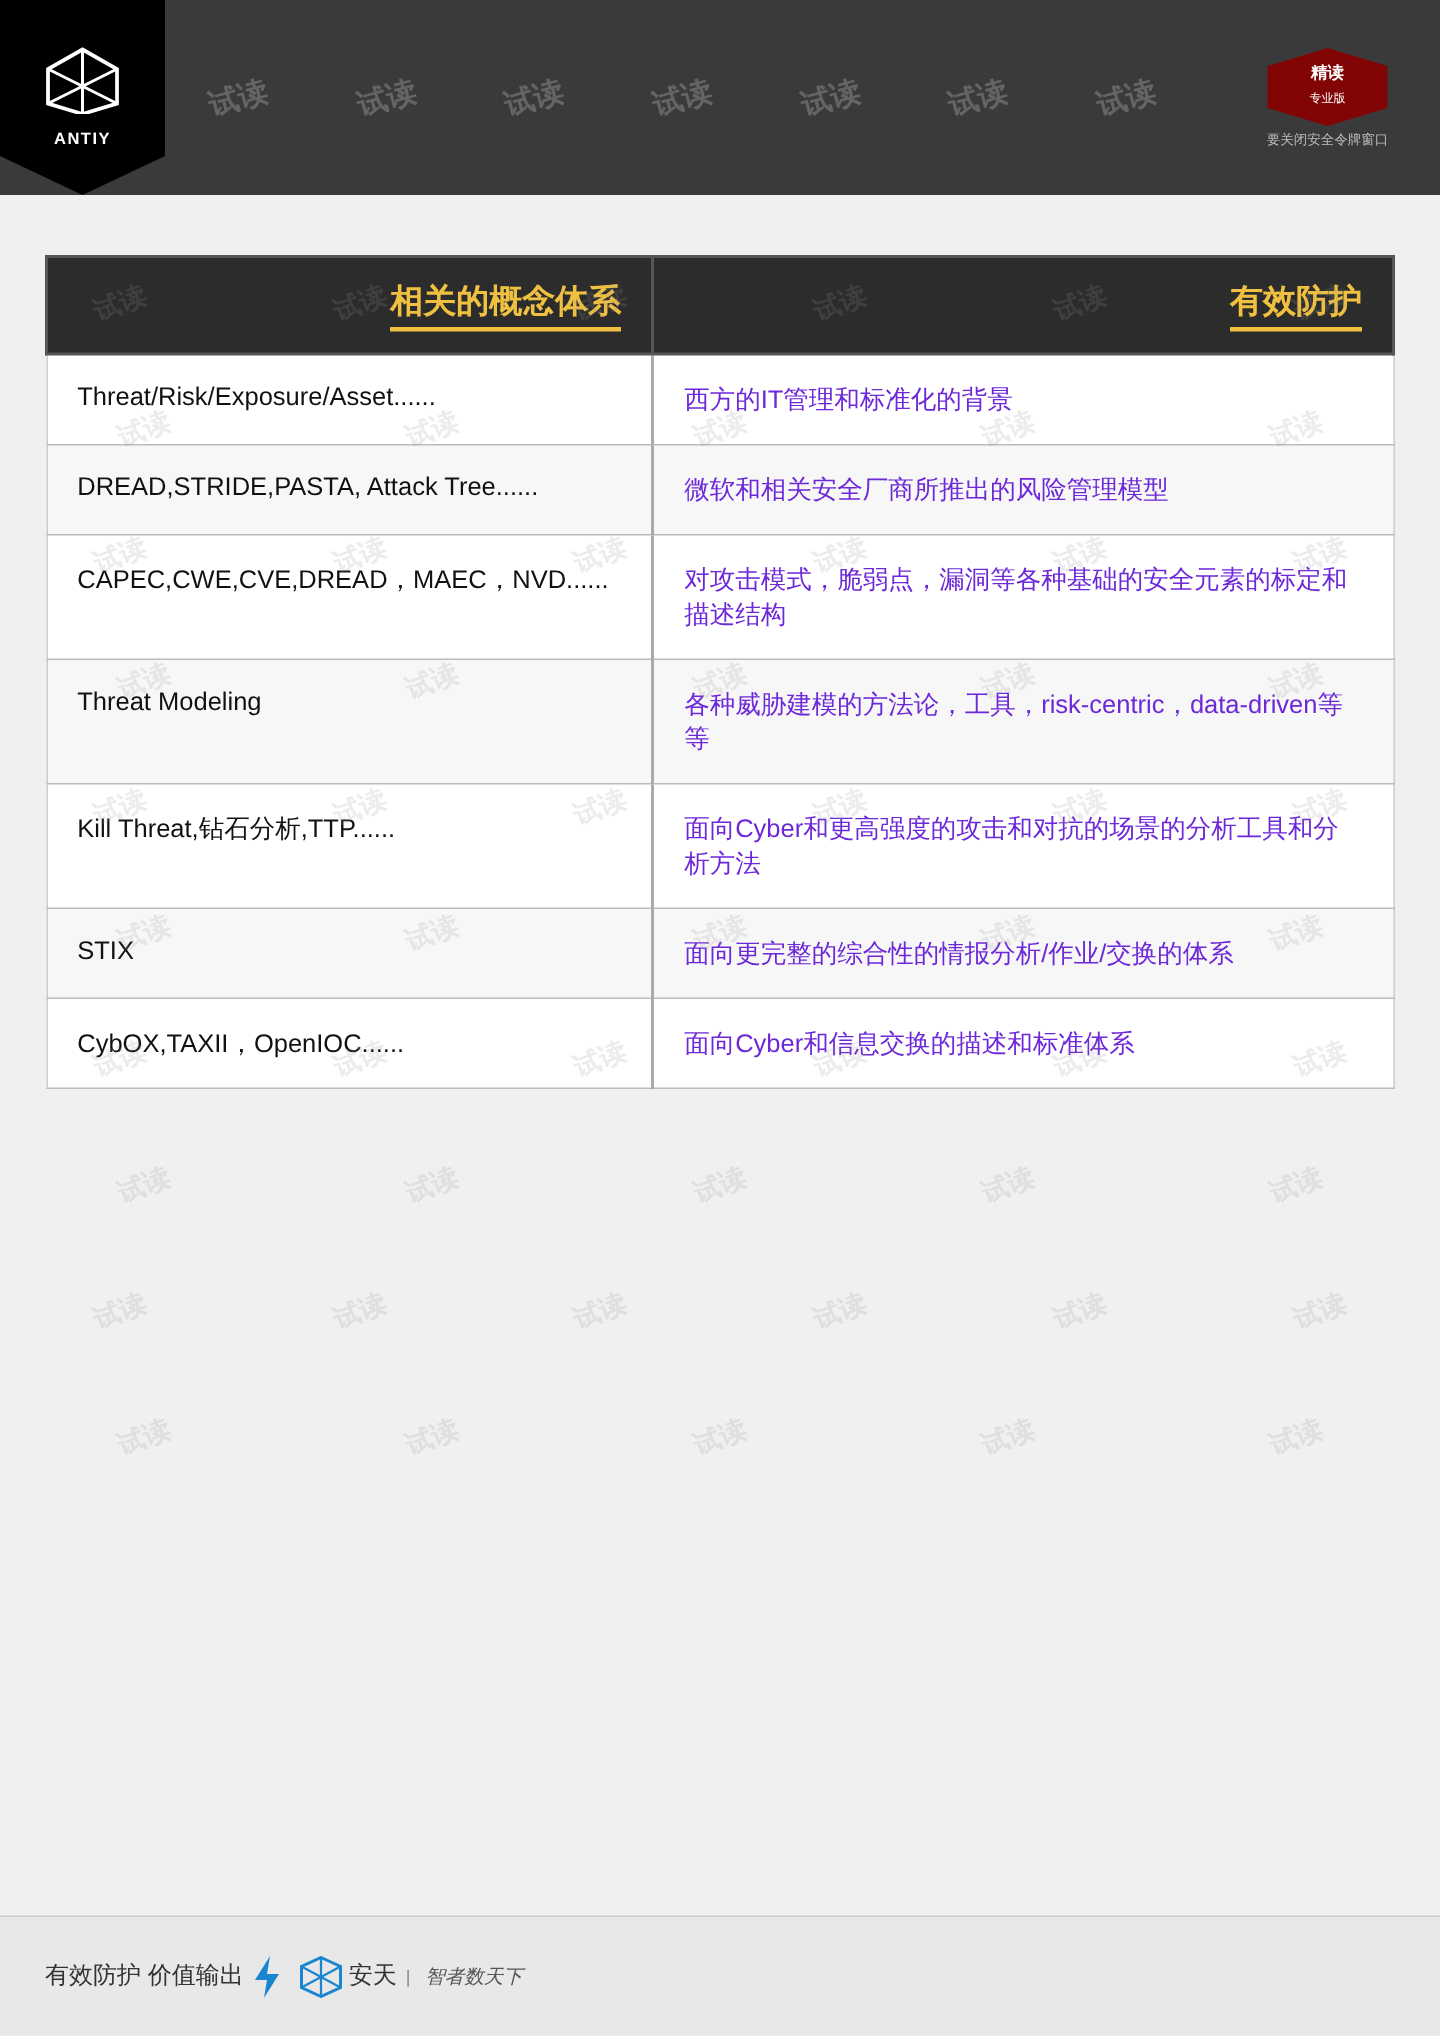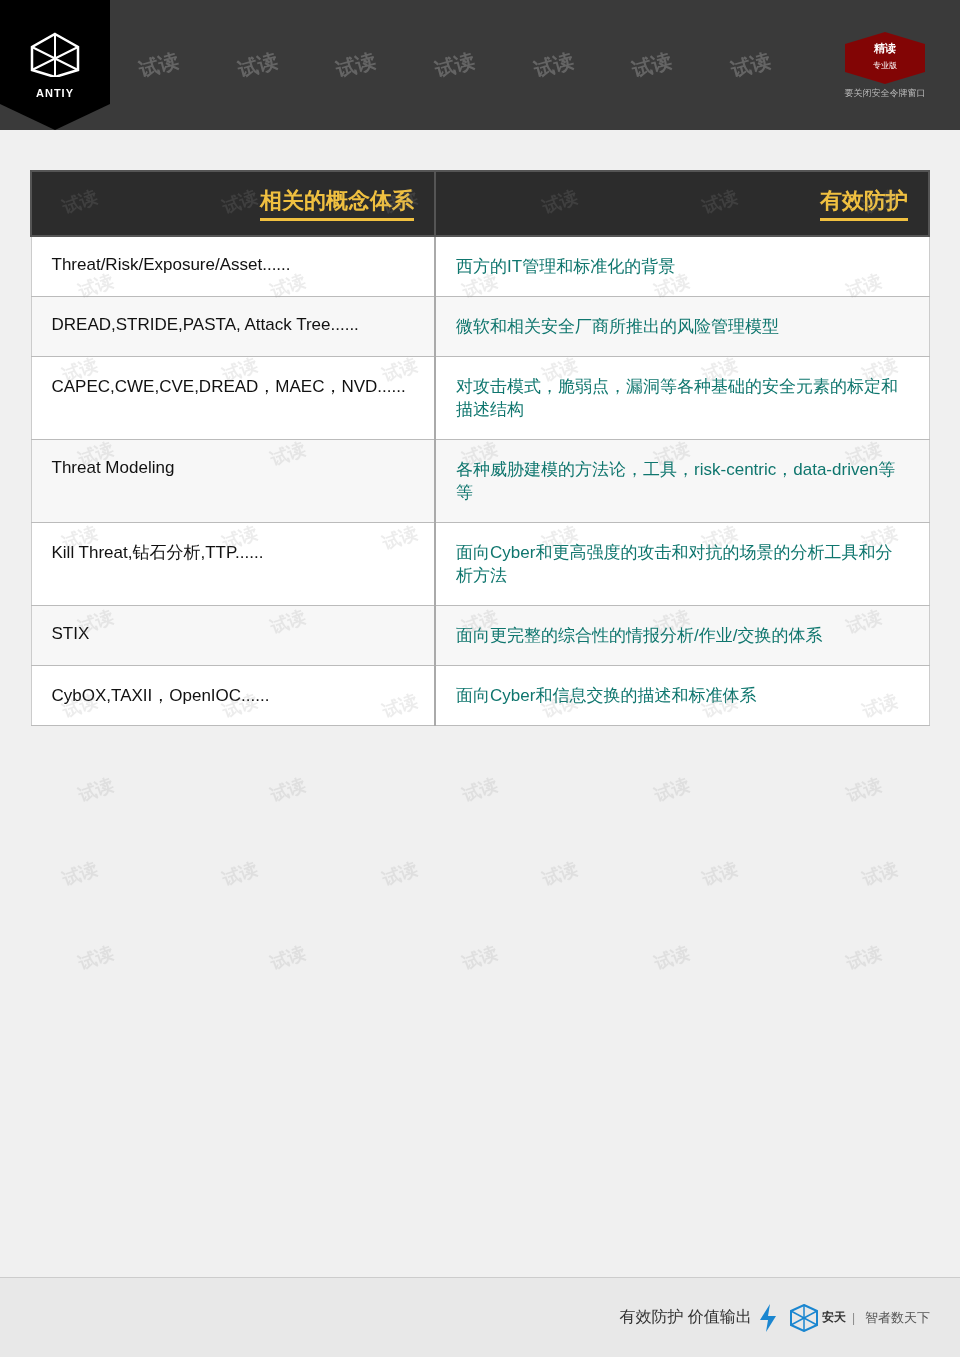--- a/index.html
+++ b/index.html
@@ -134,21 +134,21 @@
     }
 
     .data-table th .th-underline {
       border-bottom: 3px solid #f0c040;
       display: inline-block;
       padding-bottom: 2px;
     }
 
     .data-table td {
       background: #ffffff;
-      color: #0f766e;
+      color: #6d28d9;
       font-size: 17px;
       padding: 18px 20px;
       vertical-align: top;
       border: 1px solid #ccc;
       border-bottom: 1px solid #bbb;
     }
 
     .data-table tr:nth-child(even) td {
       background: #f7f7f7;
     }
@@ -167,47 +167,48 @@
     
     .footer {
       position: absolute;
       bottom: 0;
       left: 0;
       right: 0;
       height: 80px;
       background: #e8e8e8;
       display: flex;
       align-items: center;
-      justify-content: flex-end;
+      justify-content: flex-start;
       padding: 0 30px;
       border-top: 1px solid #ccc;
     }
 
     .footer-left {
       font-size: 16px;
       color: #333;
       font-weight: 500;
     }
 
     .footer-right {
       display: flex;
       align-items: center;
       gap: 6px;
     }
 
     .footer-brand {
-      font-size: 12px;
-      font-weight: bold;
+      font-size: 16px;
+      font-weight: normal;
       color: #333;
     }
 
     .footer-brand-sub {
       font-size: 13px;
       color: #555;
       margin-left: 4px;
+      font-style: italic;
     }
   </style>
 </head>
 <body>
 
 <div class="header">
 
   <div class="logo-box">
     <div class="logo-icon">
       <svg width="50" height="45" viewBox="0 0 50 45">

